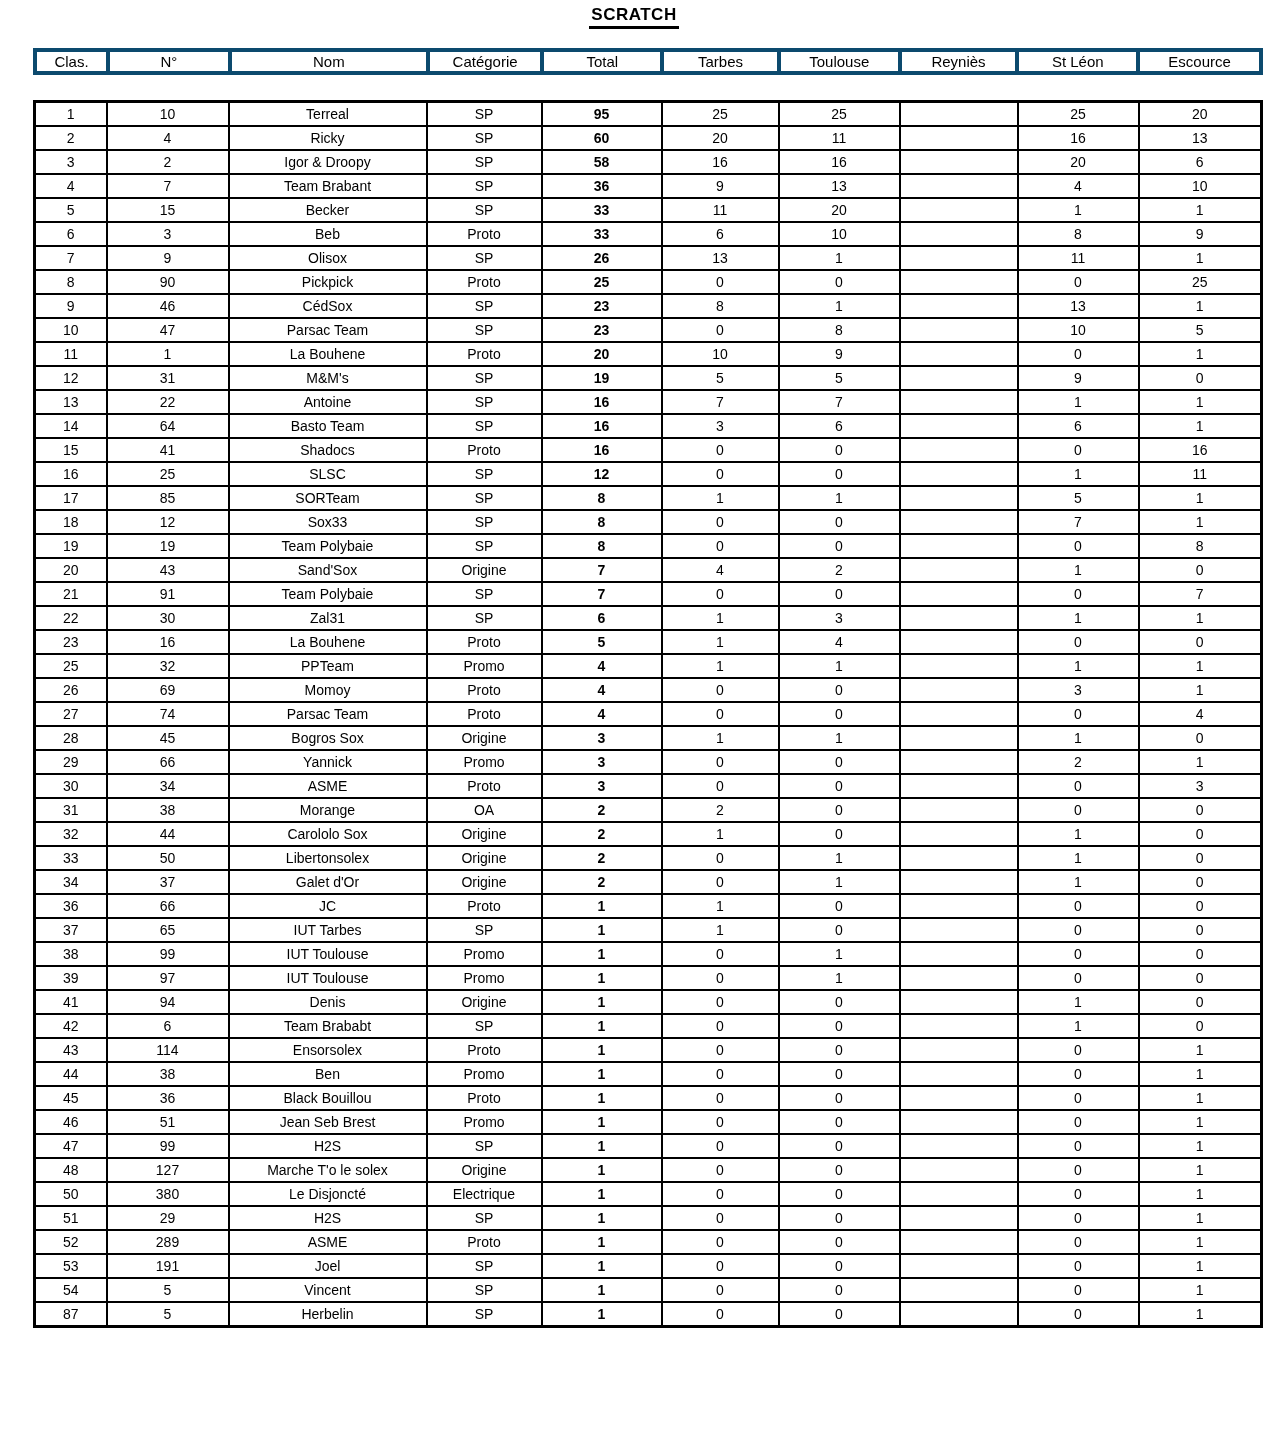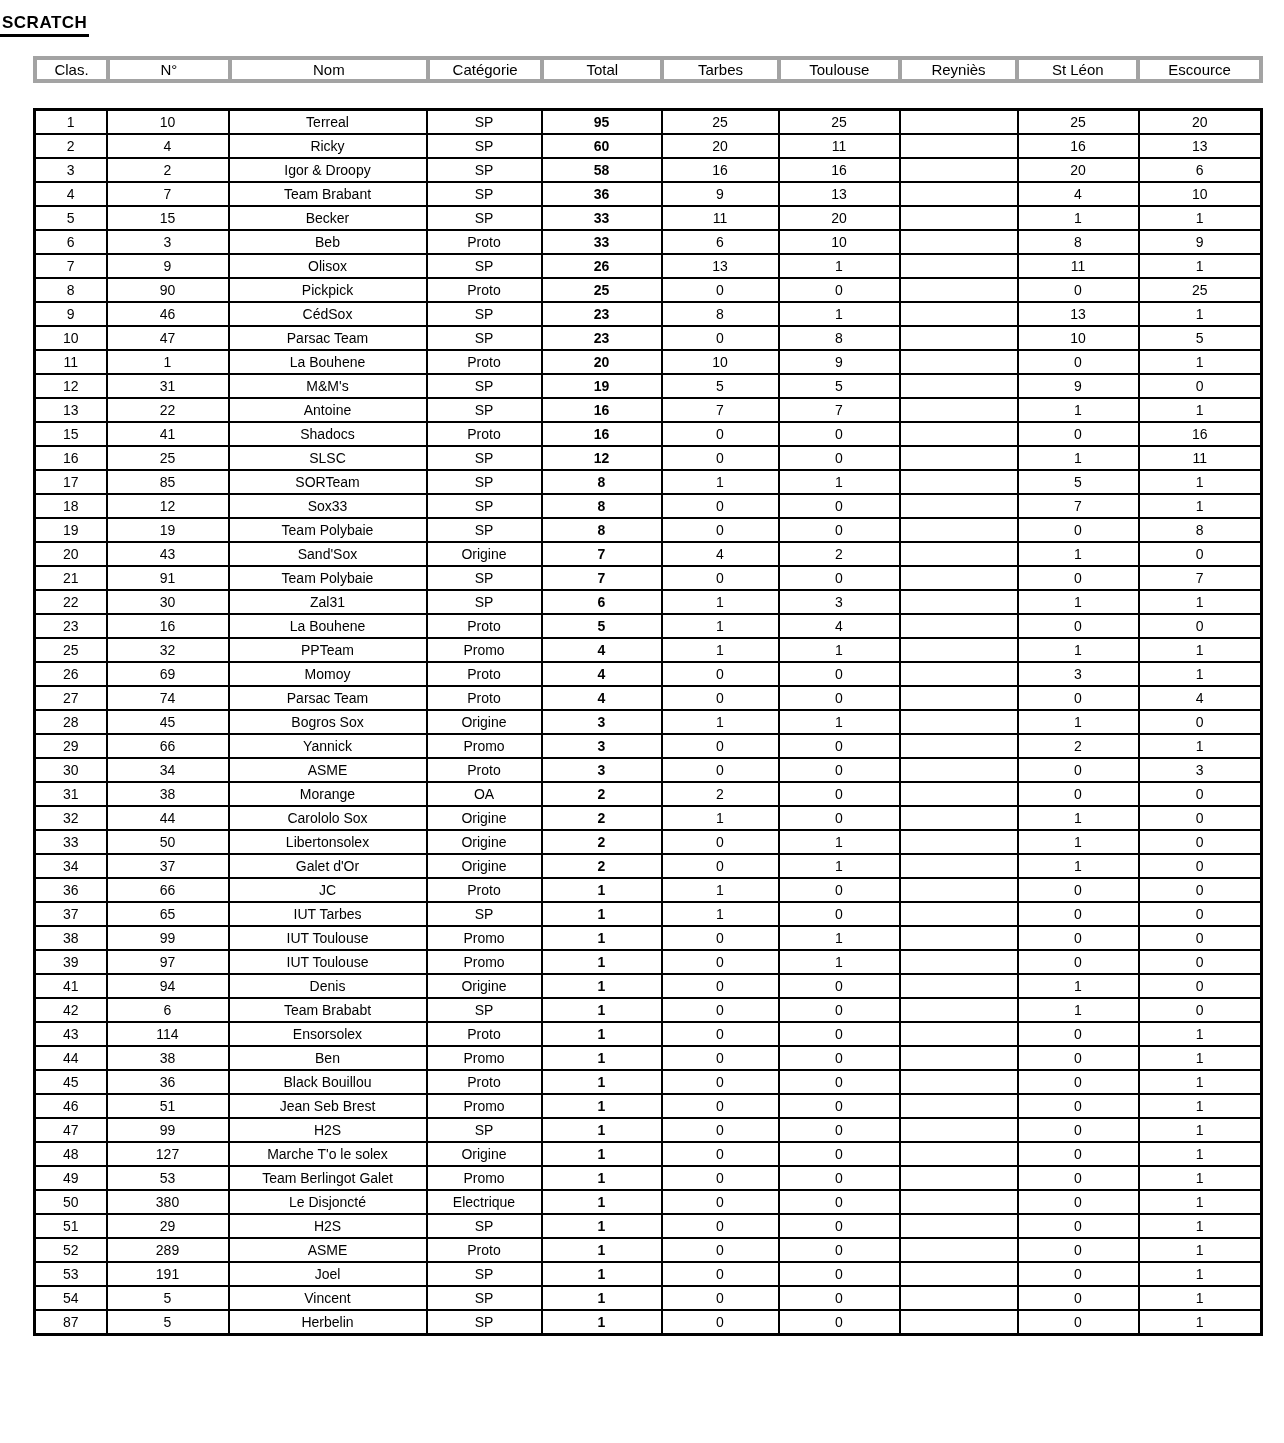--- a/index.html
+++ b/index.html
@@ -9,38 +9,40 @@
   }
   body {
     width: 1284px;
     height: 1443px;
     font-family: "Liberation Sans", sans-serif;
     color: #000000;
     overflow: hidden;
   }
   .title-wrap {
     width: 1204px;
-    padding-top: 13px;
+    text-align: center;
+    padding-top: 5px;
+    margin-left: 32px;
   }
   .title {
     display: inline-block;
     font-weight: bold;
     font-size: 17px;
     letter-spacing: 0.5px;
     border-bottom: 3px solid #000;
     padding: 0 2px 1px 2px;
   }
   
   table.hdr {
     margin: 19px 0 0 33px;
     width: 1230px;
     table-layout: fixed;
     border-collapse: separate;
     border-spacing: 4px;
-    background: #a3a3a3;
+    background: #0c4a6e;
   }
   table.hdr th {
     background: #ffffff;
     font-weight: normal;
     font-size: 15px;
     height: 19px;
     padding: 0;
     text-align: center;
     overflow: hidden;
     white-space: nowrap;
@@ -268,20 +270,32 @@
         <td>Antoine</td>
         <td>SP</td>
         <td>16</td>
         <td>7</td>
         <td>7</td>
         <td></td>
         <td>1</td>
         <td>1</td>
       </tr>
       <tr>
+        <td>14</td>
+        <td>64</td>
+        <td>Basto Team</td>
+        <td>SP</td>
+        <td>16</td>
+        <td>3</td>
+        <td>6</td>
+        <td></td>
+        <td>6</td>
+        <td>1</td>
+      </tr>
+      <tr>
         <td>15</td>
         <td>41</td>
         <td>Shadocs</td>
         <td>Proto</td>
         <td>16</td>
         <td>0</td>
         <td>0</td>
         <td></td>
         <td>0</td>
         <td>16</td>
@@ -640,32 +654,20 @@
         <td>Marche T'o le solex</td>
         <td>Origine</td>
         <td>1</td>
         <td>0</td>
         <td>0</td>
         <td></td>
         <td>0</td>
         <td>1</td>
       </tr>
       <tr>
-        <td>49</td>
-        <td>53</td>
-        <td>Team Berlingot Galet</td>
-        <td>Promo</td>
-        <td>1</td>
-        <td>0</td>
-        <td>0</td>
-        <td></td>
-        <td>0</td>
-        <td>1</td>
-      </tr>
-      <tr>
         <td>50</td>
         <td>380</td>
         <td>Le Disjoncté</td>
         <td>Electrique</td>
         <td>1</td>
         <td>0</td>
         <td>0</td>
         <td></td>
         <td>0</td>
         <td>1</td>

